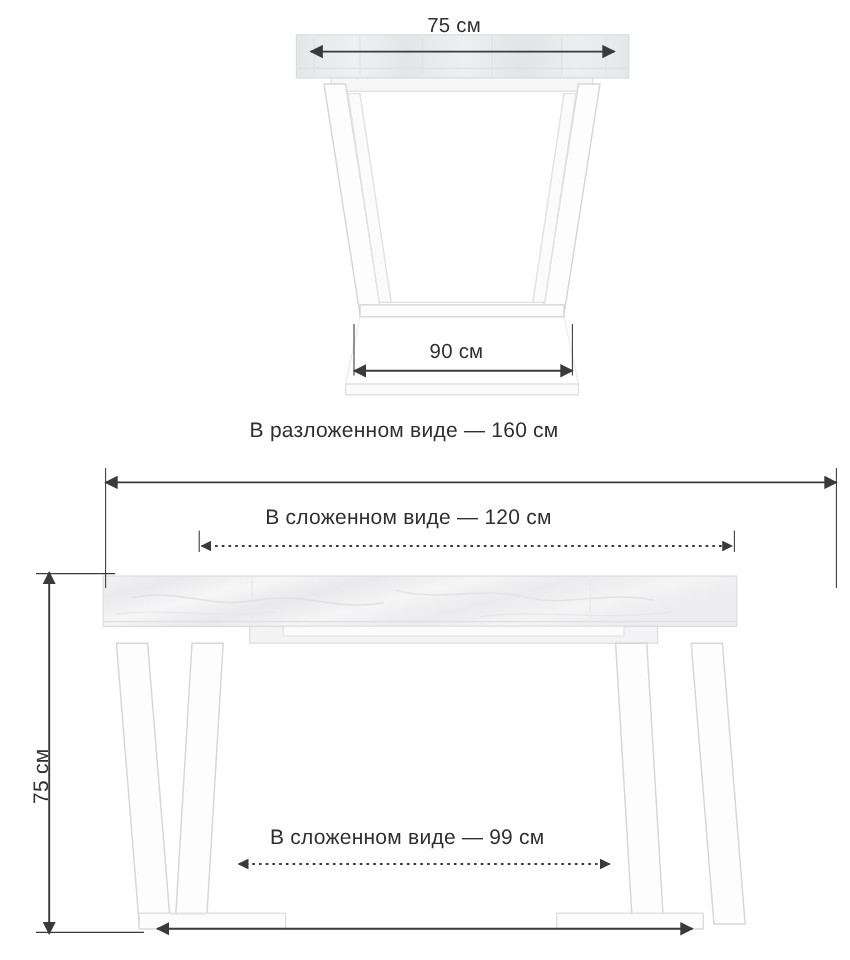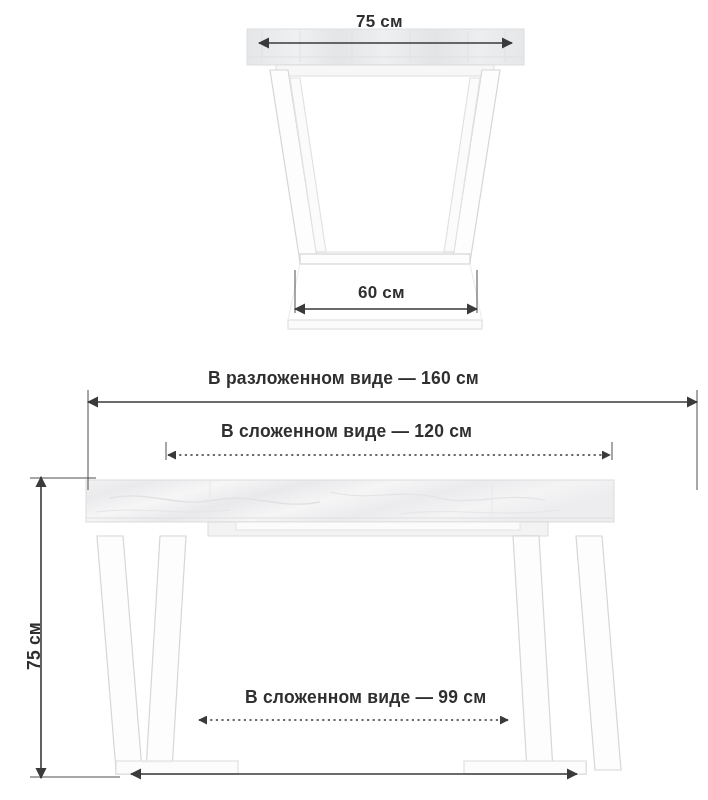--- a/index.html
+++ b/index.html
@@ -11,21 +11,21 @@
     width: 708px;
     height: 800px;
     position: relative;
     font-family: "Liberation Sans", sans-serif;
     color: #2b2b2b;
     overflow: hidden;
   }
   .stage {
     position: absolute;
     left: 0; top: 0;
-    width: 708px; height: 650px; font-weight: bold;
+    width: 708px; height: 650px;
   }
   .lbl {
     position: absolute;
     font-size: 17px;
     color: #2f2f2f;
     white-space: nowrap;
     letter-spacing: 0.2px;
   }
   .lbl.big {
     font-size: 17.5px;
@@ -103,21 +103,21 @@
 
     <g>
       <line x1="295" y1="309" x2="477" y2="309" stroke="#3a3a3a" stroke-width="1.6" marker-start="url(#arrS)" marker-end="url(#arrE)"></line>
       <line x1="295" y1="270" x2="295" y2="313" stroke="#3a3a3a" stroke-width="0.9"></line>
       <line x1="477" y1="270" x2="477" y2="313" stroke="#3a3a3a" stroke-width="0.9"></line>
     </g>
   </svg>
 
   <div class="lbl" style="left:356px; top:12px;">75 см</div>
 
-  <div class="lbl" style="left:358px; top:283px;">60 см</div>
+  <div class="lbl" style="left:358px; top:283px;">90 см</div>
 
   <svg width="708" height="450" viewBox="0 0 708 450" style="position:absolute;left:0;top:350px;">
     <defs>
       <marker id="arrS2" viewBox="0 0 10 10" refX="9" refY="5" markerWidth="7" markerHeight="7" orient="auto-start-reverse">
         <path d="M 0 0 L 10 5 L 0 10 z" fill="#3a3a3a"></path>
       </marker>
       <marker id="arrE2" viewBox="0 0 10 10" refX="9" refY="5" markerWidth="7" markerHeight="7" orient="auto">
         <path d="M 0 0 L 10 5 L 0 10 z" fill="#3a3a3a"></path>
       </marker>
       <marker id="arrS3" viewBox="0 0 10 10" refX="9" refY="5" markerWidth="6" markerHeight="6" orient="auto-start-reverse">
@@ -193,22 +193,22 @@
 
     <g>
       <line x1="199" y1="370" x2="508" y2="370" stroke="#3a3a3a" stroke-width="1.5" stroke-dasharray="2.2 3.4" marker-start="url(#arrS3)" marker-end="url(#arrE3)"></line>
     </g>
 
     <g>
       <line x1="131" y1="424" x2="577" y2="424" stroke="#3a3a3a" stroke-width="1.6" marker-start="url(#arrS2)" marker-end="url(#arrE2)"></line>
     </g>
   </svg>
 
-  <div class="lbl big" style="left:208px; top:368px;text-align:center;">В разложенном виде — 160 см</div>
+  <div class="lbl big" style="left:208px; top:348px;text-align:center;">В разложенном виде — 160 см</div>
 
   <div class="lbl big" style="left:221px; top:421px;text-align:right;">В сложенном виде — 120 см</div>
 
   <div class="lbl big vert" style="left:24px; top:670px;">75 см</div>
 
-  <div class="lbl big" style="left:245px; top:687px;">В сложенном виде — 99 см</div>
+  <div class="lbl big" style="left:225px; top:687px;">В сложенном виде — 99 см</div>
 
 
 </div>
 
 </body></html>

